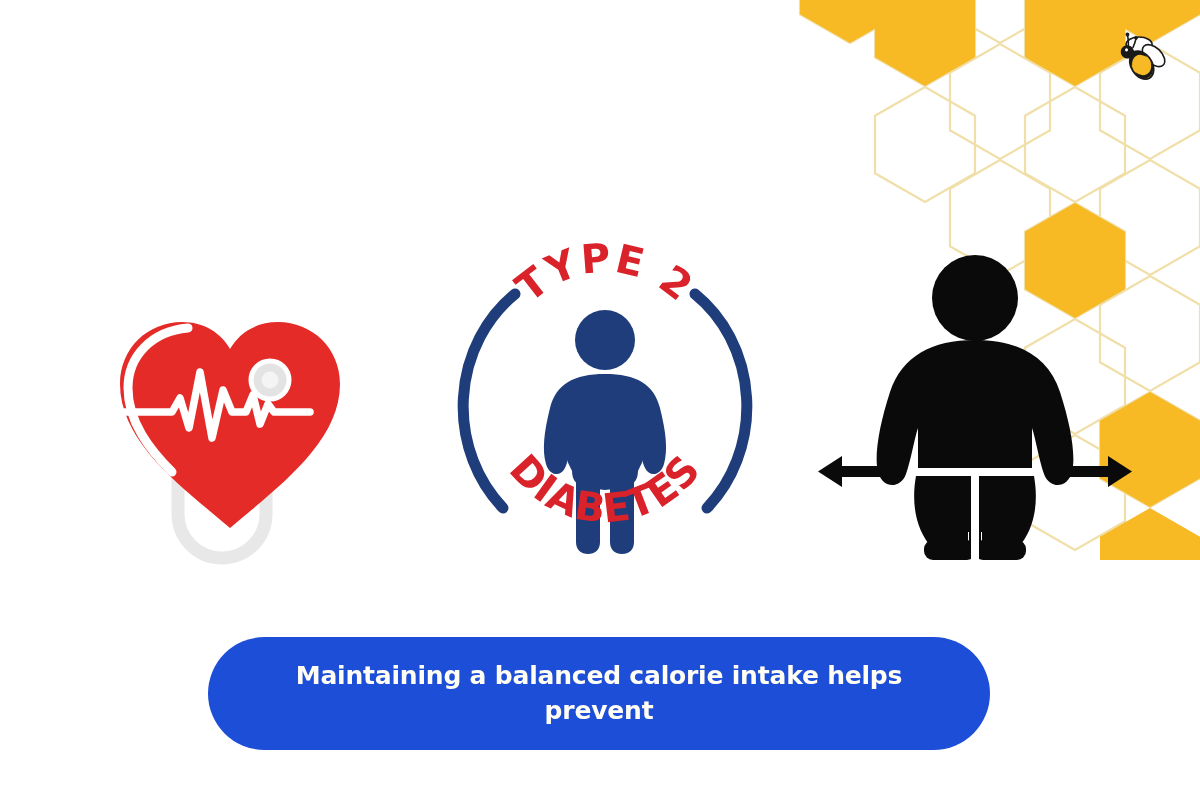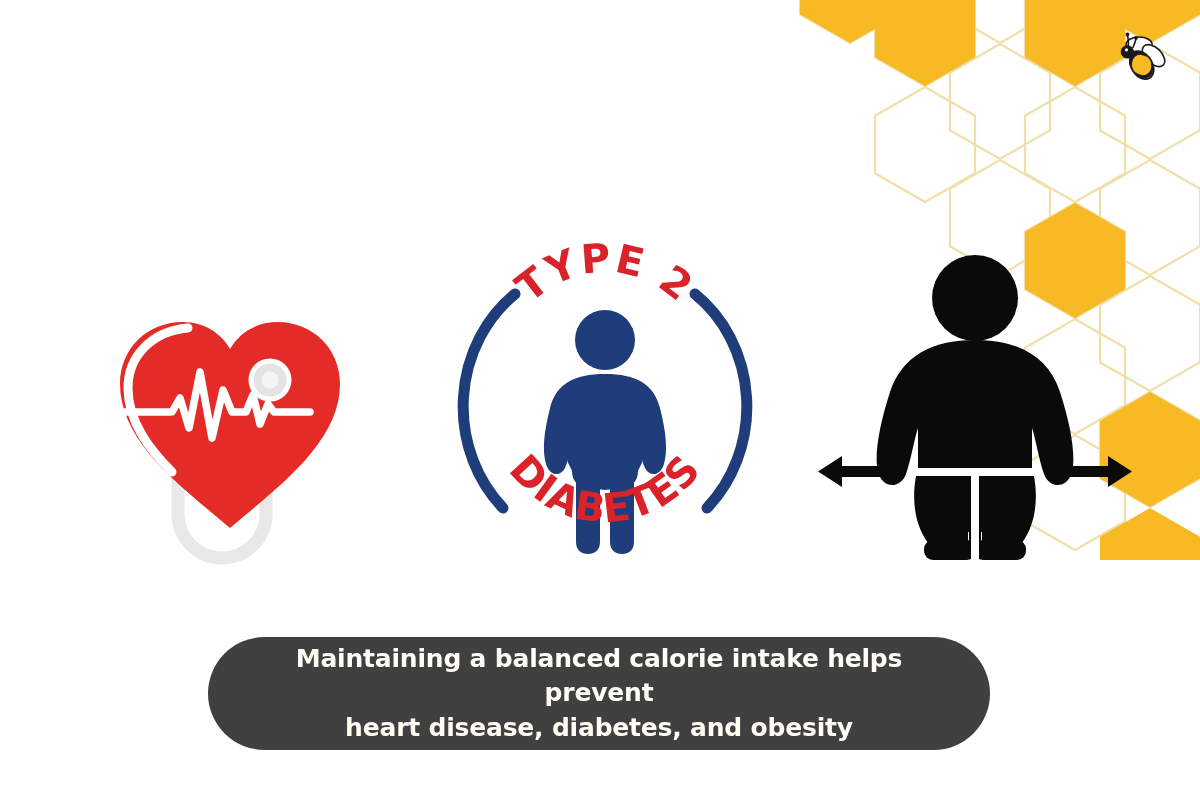--- a/index.html
+++ b/index.html
@@ -53,21 +53,21 @@
   #slot-diabetes{ left: 440px; width: 330px; }
   #slot-obesity { left: 810px; width: 330px; }
 
   
   #caption-banner {
     position: absolute;
     left: 208px;
     top: 637px;
     width: 782px;
     height: 113px;
-    background: #404040;
+    background: #1d4ed8;
     border-radius: 57px;
     display: flex;
     align-items: center;
     justify-content: flex-start;
     box-sizing: border-box;
     padding: 0 56px;
   }
   #caption-text {
     color: #FFFDF4;
     font-family: "DejaVu Sans", sans-serif;
@@ -262,17 +262,16 @@
           <rect x="260" y="234" width="50" height="11"></rect>
           <polygon points="322,239.5 298,224 298,255"></polygon>
         </g>
       </svg>
     </div>
   </div>
 
   <div id="caption-banner">
     <div id="caption-text">
       <div>Maintaining a balanced calorie intake helps prevent</div>
-      <div>heart disease, diabetes, and obesity</div>
     </div>
   </div>
 
 </div>
 
 </body></html>

